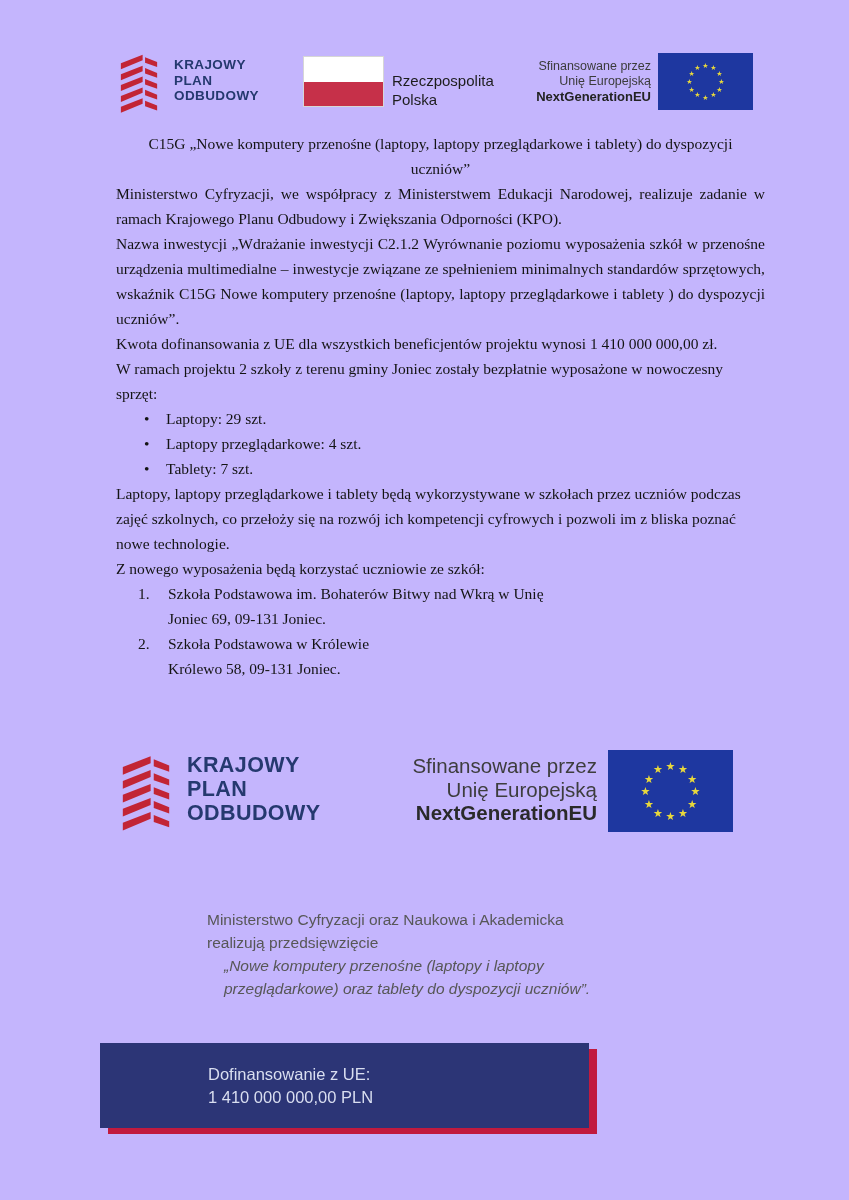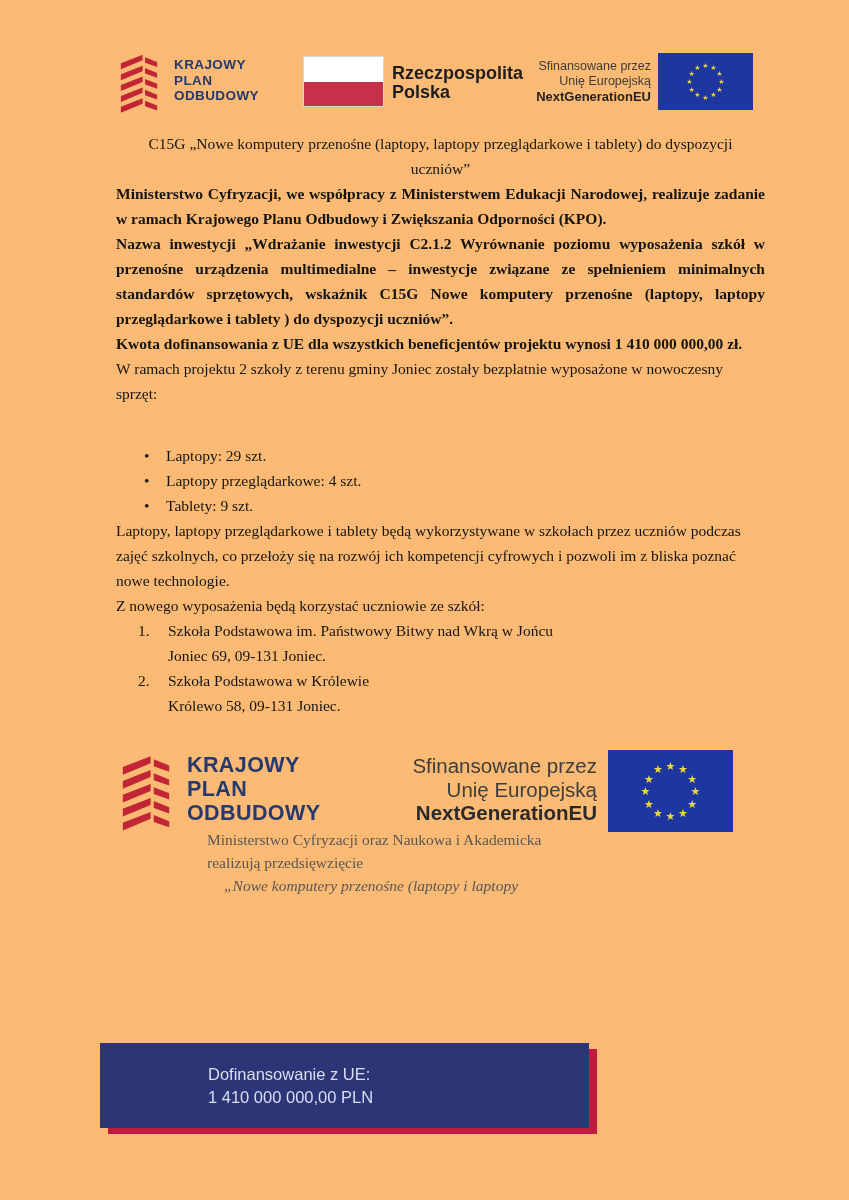--- a/index.html
+++ b/index.html
@@ -11,40 +11,40 @@
     --banner-navy:#2c3576;
     --banner-accent-red:#c11a3e;
     --footer-text-gray:#575757;
     --body-text:#141414;
   }
   *{margin:0;padding:0;box-sizing:border-box;}
   html,body{background:#ffffff;}
   .page{
     position:relative;
     width:849px;height:1200px;
-    background:#fdba74;
+    background:#c4b5fd;
     font-family:"Liberation Serif","DejaVu Serif",serif;
     color:var(--body-text);
     overflow:hidden;
   }
   
   .hdr-kpo-icon{position:absolute;left:115px;top:50px;width:48px;height:64px;color:var(--kpo-red);}
   .hdr-kpo-text{
     position:absolute;left:174px;top:57px;
     font-family:"Liberation Sans","DejaVu Sans",sans-serif;
     font-weight:bold;font-size:13.5px;line-height:15.5px;
     color:var(--kpo-navy);letter-spacing:.4px;
   }
   .pl-flag{position:absolute;left:303px;top:56px;width:81px;height:51px;border:1px solid #d6d6d6;}
   .pl-flag .half-white{height:50%;background:#ffffff;}
   .pl-flag .half-red{height:50%;background:var(--poland-flag-red);}
   .pl-name{
-    position:absolute;left:392px;top:64px;
-    font-family:"Liberation Sans","DejaVu Sans",sans-serif;
-    font-weight:700;font-size:18px;line-height:19px;color:#1d1d1d;
+    position:absolute;left:392px;top:71px;
+    font-family:"Liberation Sans","DejaVu Sans",sans-serif;
+    font-weight:400;font-size:15px;line-height:19px;color:#1d1d1d;
   }
   .hdr-eu-text{
     position:absolute;right:198px;top:59px;text-align:right;
     font-family:"Liberation Sans","DejaVu Sans",sans-serif;
     font-size:12.5px;line-height:15px;color:#3b3b3b;
   }
   .hdr-eu-text .ngeu{font-weight:bold;font-size:13px;color:#232323;}
   .eu-flag{position:absolute;background:var(--eu-flag-blue);}
   .eu-flag-small{left:658px;top:53px;width:95px;height:57px;}
   .eu-stars{position:absolute;inset:0;}
@@ -53,23 +53,23 @@
     color:var(--eu-star-yellow);
     font-family:"DejaVu Sans",sans-serif;line-height:1;
   }
   .eu-flag-small .star{font-size:7px;}
   
   .content{
     position:absolute;left:116px;top:131px;width:649px;
     font-size:15.5px;line-height:25px;
   }
   .doc-title{text-align:center;font-weight:normal;}
-  .p-bold{font-weight:bold;}
+  .p-bold{font-weight:normal;}
   .p-justify{text-align:justify;}
-  ul.bullets{list-style:none;margin-top:37px;}
+  ul.bullets{list-style:none;}
   ul.bullets li{position:relative;padding-left:50px;}
   ul.bullets li::before{
     content:"\2022";position:absolute;left:28px;top:0;
     font-size:15.5px;
   }
   ol.schools{list-style:none;}
   ol.schools .school-line{position:relative;padding-left:52px;}
   ol.schools .school-num{position:absolute;left:22px;top:0;}
   
   .ftr-kpo-icon{position:absolute;left:118px;top:750px;width:56px;height:82px;color:var(--kpo-red);}
@@ -81,22 +81,22 @@
   }
   .ftr-eu-text{
     position:absolute;right:252px;top:754px;text-align:right;
     font-family:"Liberation Sans","DejaVu Sans",sans-serif;
     font-size:20.5px;line-height:23.5px;color:#3d3d3d;
   }
   .ftr-eu-text .ngeu{font-weight:bold;color:#2a2a2a;}
   .eu-flag-large{left:608px;top:750px;width:125px;height:82px;}
   .eu-flag-large .star{font-size:11px;}
   .ministry{
-    position:absolute;left:207px;top:828px;
-    font-family:Liberation Serif, serif;
+    position:absolute;left:207px;top:908px;
+    font-family:Liberation Sans, sans-serif;
     font-size:15.5px;line-height:23px;color:var(--footer-text-gray);
   }
   .ministry .it{font-style:italic;margin-left:17px;}
   
   .banner-wrap{position:absolute;left:100px;top:1043px;width:489px;height:85px;padding-left:37px;}
   .banner-red{position:absolute;left:8px;top:6px;width:100%;height:100%;background:var(--banner-accent-red);}
   .banner{
     position:absolute;left:0;top:0;width:100%;height:100%;
     background:var(--banner-navy);
     display:flex;flex-direction:column;justify-content:center;
@@ -166,29 +166,29 @@
       <div>C15G „Nowe komputery przenośne (laptopy, laptopy przeglądarkowe i tablety) do dyspozycji</div>
       <div>uczniów”</div>
     </div>
     <p class="p-bold p-justify">Ministerstwo Cyfryzacji, we współpracy z Ministerstwem Edukacji Narodowej, realizuje zadanie w ramach Krajowego Planu Odbudowy i Zwiększania Odporności (KPO).</p>
     <p class="p-bold p-justify">Nazwa inwestycji „Wdrażanie inwestycji C2.1.2 Wyrównanie poziomu wyposażenia szkół w przenośne urządzenia multimedialne – inwestycje związane ze spełnieniem minimalnych standardów sprzętowych, wskaźnik C15G Nowe komputery przenośne (laptopy, laptopy przeglądarkowe i tablety ) do dyspozycji uczniów”.</p>
     <p class="p-bold">Kwota dofinansowania z UE dla wszystkich beneficjentów projektu wynosi 1 410 000 000,00 zł.</p>
     <p>W ramach projektu 2 szkoły z terenu gminy Joniec zostały bezpłatnie wyposażone w nowoczesny sprzęt:</p>
     <ul class="bullets">
       <li>Laptopy: 29 szt.</li>
       <li>Laptopy przeglądarkowe: 4 szt.</li>
-      <li>Tablety: 9 szt.</li>
+      <li>Tablety: 7 szt.</li>
     </ul>
     <p>Laptopy, laptopy przeglądarkowe i tablety będą wykorzystywane w szkołach przez uczniów podczas zajęć szkolnych, co przełoży się na rozwój ich kompetencji cyfrowych i pozwoli im z bliska poznać nowe technologie.</p>
     <p>Z nowego wyposażenia będą korzystać uczniowie ze szkół:</p>
     <ol class="schools">
       <li>
         <div class="school-line">
           <span class="school-num">1.</span>
-          <span>Szkoła Podstawowa im. Państwowy Bitwy nad Wkrą w Jońcu</span>
+          <span>Szkoła Podstawowa im. Bohaterów Bitwy nad Wkrą w Unię</span>
         </div>
         <div class="school-line">
           <span>Joniec 69, 09-131 Joniec.</span>
         </div>
       </li>
       <li>
         <div class="school-line">
           <span class="school-num">2.</span>
           <span>Szkoła Podstawowa w Królewie</span>
         </div>
@@ -237,20 +237,21 @@
         <span class="star" style="left: 37.5px; top: 41px;">★</span>
         <span class="star" style="left: 40.8494px; top: 28.5px;">★</span>
         <span class="star" style="left: 50px; top: 19.3494px;">★</span>
       </div>
   </div>
 
   <div class="ministry">
     <div>Ministerstwo Cyfryzacji oraz Naukowa i Akademicka</div>
     <div>realizują przedsięwzięcie</div>
     <div class="it">„Nowe komputery przenośne (laptopy i laptopy</div>
+    <div class="it">przeglądarkowe) oraz tablety do dyspozycji uczniów”.</div>
   </div>
 
   <div class="banner-wrap">
     <div class="banner-red"></div>
     <div class="banner">
       <div>Dofinansowanie z UE:</div>
       <div>1 410 000 000,00 PLN</div>
     </div>
   </div>
 

